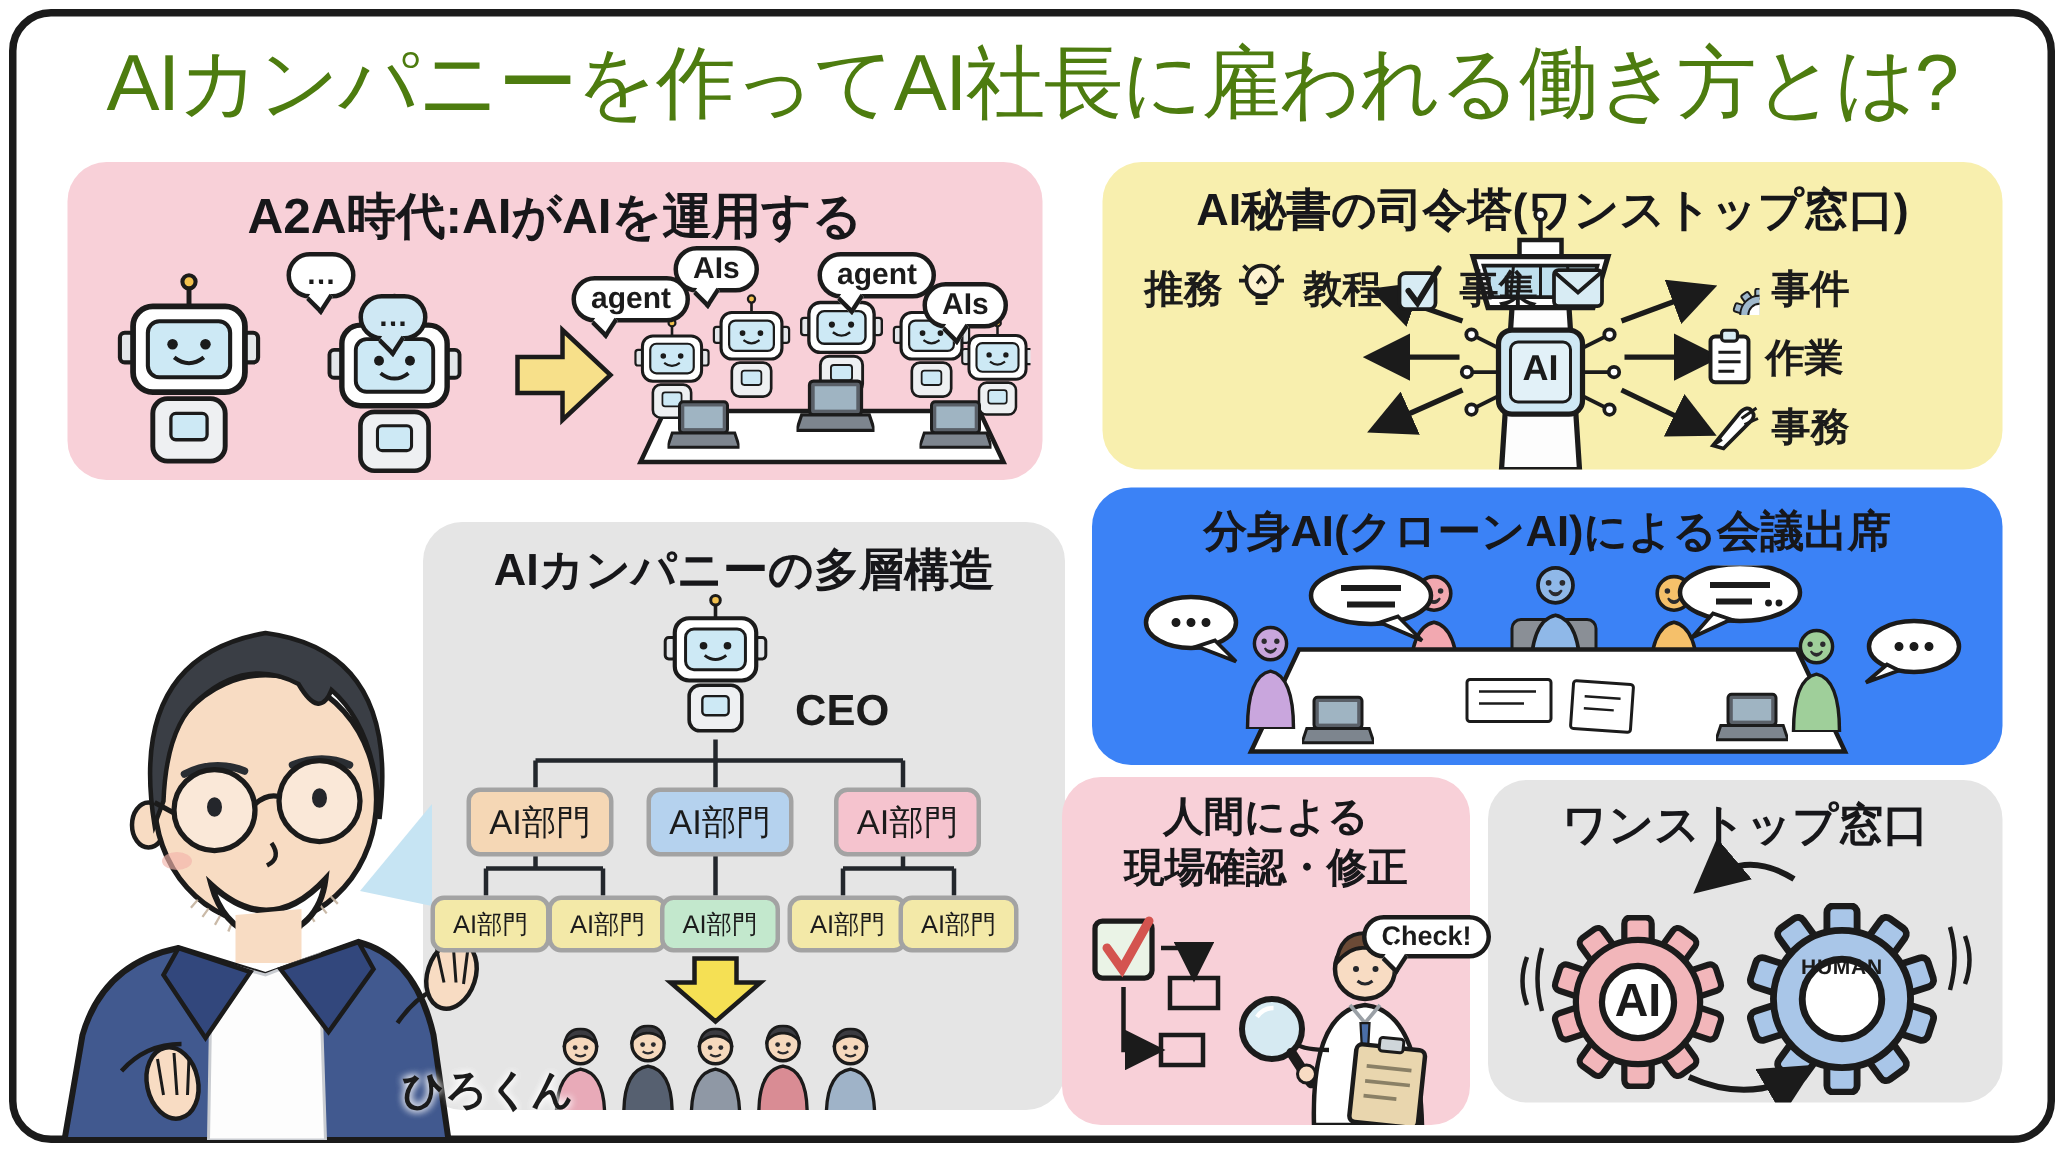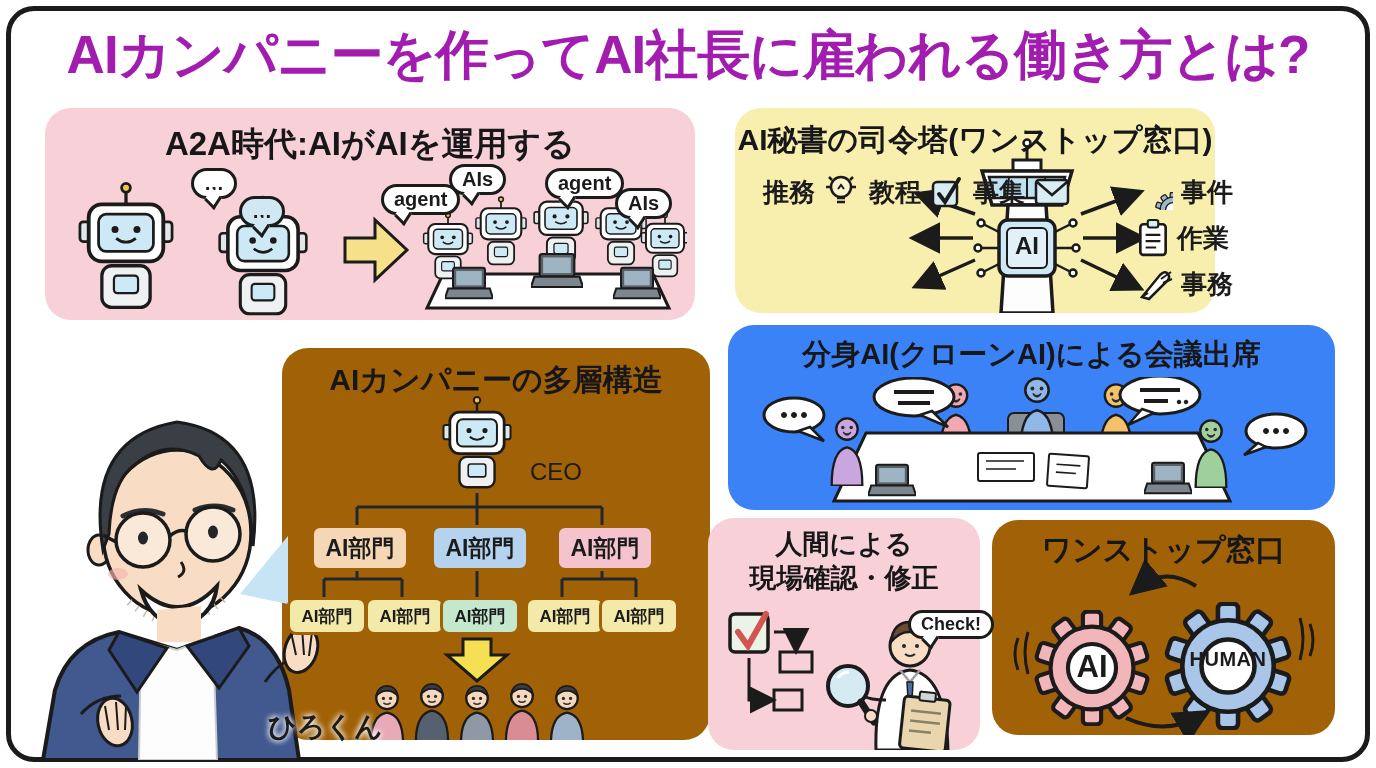--- a/index.html
+++ b/index.html
@@ -1,35 +1,35 @@
 <!DOCTYPE html>
 <html><head>
 <meta charset="utf-8">
 <style>
   html,body{margin:0;padding:0;background:#fff;}
   #stage{position:relative;width:1376px;height:768px;background:#fff;overflow:hidden;
          font-family:"Liberation Sans","DejaVu Sans",sans-serif;color:#1b1b1b;}
   .canvas-border{position:absolute;inset:6px;border:5px solid #1b1b1b;border-radius:28px;pointer-events:none;}
   .main-title{position:absolute;left:0;right:0;top:20px;text-align:center;font-size:53px;
-              font-weight:700;letter-spacing:-1px;color:#a21caf;white-space:nowrap;}
+              font-weight:400;letter-spacing:-1px;color:#4d7c0f;white-space:nowrap;}
   .panel{position:absolute;border-radius:26px;}
   .p-pink{background:#f8d0d8;}
   .p-yellow{background:#f8efae;}
   .p-green{background:#3b82f6;}
-  .p-blue{background:#a16207;}
+  .p-blue{background:#e5e5e5;}
   .panel-title{position:absolute;left:0;right:0;text-align:center;font-weight:700;color:#17171a;z-index:3;}
   .abs{position:absolute;}
   .speech{position:absolute;background:#fff;border:3px solid #1b1b1b;border-radius:16px;
           padding:1px 10px;font-weight:700;font-size:20px;z-index:4;white-space:nowrap;}
   .speech::after{content:"";position:absolute;bottom:-10px;left:12px;width:11px;height:11px;background:#fff;
           border-right:3px solid #1b1b1b;border-bottom:3px solid #1b1b1b;transform:rotate(45deg) skewX(12deg);}
   .speech.blue{background:#cfe8f4;}
   .speech.blue::after{background:#cfe8f4;}
   .org-box{position:absolute;display:flex;align-items:center;justify-content:center;
-           border:3px solid #a16207;border-radius:9px;font-weight:700;z-index:3;}
+           border:3px solid #a3a3a3;border-radius:9px;font-weight:400;z-index:3;}
   .item-row{display:flex;align-items:center;gap:8px;height:36px;}
   .item-label{font-weight:700;font-size:26px;white-space:nowrap;}
   .gear-text{position:absolute;text-align:center;font-weight:700;z-index:4;}
   svg{display:block;}
 </style>
 </head>
 <body>
 
 <div id="stage">
 
@@ -111,21 +111,21 @@
       <use href="#laptop" x="478" y="88" width="52" height="37"></use>
     </svg>
     <div class="speech" style="left:146px;top:60px;">…</div>
     <div class="speech blue" style="left:194px;top:88px;">…</div>
     <div class="speech" style="left:336px;top:76px;">agent</div>
     <div class="speech" style="left:404px;top:56px;">AIs</div>
     <div class="speech" style="left:500px;top:60px;">agent</div>
     <div class="speech" style="left:570px;top:80px;">AIs</div>
   </div>
 
-  <div class="panel p-yellow" style="left:735px;top:108px;width:480px;height:205px;">
+  <div class="panel p-yellow" style="left:735px;top:108px;width:600px;height:205px;">
     <div class="panel-title" style="top:12px;font-size:30px;">AI秘書の司令塔(ワンストップ窓口)</div>
     <svg class="abs" style="left:0;top:0;" width="600" height="205" viewBox="0 0 600 205">
 
       <g stroke="#1b1b1b" stroke-width="3.5" fill="none">
         <path d="M240,106 L188,88" marker-end="url(#ah)"></path>
         <path d="M238,130 L184,130" marker-end="url(#ah)"></path>
         <path d="M240,152 L186,176" marker-end="url(#ah)"></path>
         <path d="M346,106 L400,86" marker-end="url(#ah)"></path>
         <path d="M348,130 L402,130" marker-end="url(#ah)"></path>
         <path d="M346,152 L400,178" marker-end="url(#ah)"></path>
@@ -290,21 +290,21 @@
             <use href="#human" x="168" y="292" width="54" height="59"></use>
           </g>
         <g style="color:#d98c94">
             <use href="#human" x="213" y="290" width="54" height="59"></use>
           </g>
         <g style="color:#9fb3c8">
             <use href="#human" x="258" y="292" width="54" height="59"></use>
           </g>
       </g>
     </svg>
-    <div class="abs" style="left:248px;top:110px;font-weight:400;font-size:24px;z-index:3;">CEO</div>
+    <div class="abs" style="left:248px;top:110px;font-weight:700;font-size:29px;z-index:3;">CEO</div>
     <div class="org-box" style="left:29px;top:177px;width:92px;height:40px;font-size:23px;background:#f5d7b5;">AI部門</div>
     <div class="org-box" style="left:149px;top:177px;width:92px;height:40px;font-size:23px;background:#b5d2ee;">AI部門</div>
     <div class="org-box" style="left:274px;top:177px;width:92px;height:40px;font-size:23px;background:#f5c3ce;">AI部門</div>
     <div class="org-box" style="left:5px;top:249px;width:74px;height:32px;font-size:17px;background:#f3e9a8;">AI部門</div>
     <div class="org-box" style="left:83px;top:249px;width:74px;height:32px;font-size:17px;background:#f3e9a8;">AI部門</div>
     <div class="org-box" style="left:158px;top:249px;width:74px;height:32px;font-size:17px;background:#c3e8cd;">AI部門</div>
     <div class="org-box" style="left:243px;top:249px;width:74px;height:32px;font-size:17px;background:#f3e9a8;">AI部門</div>
     <div class="org-box" style="left:317px;top:249px;width:74px;height:32px;font-size:17px;background:#f3e9a8;">AI部門</div>
   </div>
 
@@ -360,21 +360,21 @@
       <g stroke="#1b1b1b" stroke-width="4" fill="none">
         <path d="M204,66 Q172,46 146,68" marker-end="url(#ah)"></path>
         <path d="M134,198 Q174,216 208,196" marker-end="url(#ah)"></path>
       </g>
       <g stroke="#1b1b1b" stroke-width="3" fill="none">
         <path d="M26,118 Q20,134 26,150 M36,112 Q30,132 36,154"></path>
         <path d="M318,104 Q324,120 318,136 M308,98 Q314,118 308,140"></path>
       </g>
     </svg>
     <div class="gear-text" style="left:70px;top:129px;width:60px;font-size:31px;">AI</div>
-    <div class="gear-text" style="left:191px;top:128px;width:90px;font-size:20px;letter-spacing:0.5px;">HUMAN</div>
+    <div class="gear-text" style="left:191px;top:116px;width:90px;font-size:14px;letter-spacing:0.5px;">HUMAN</div>
   </div>
 
   <svg class="abs" style="left:15px;top:378px;z-index:2;" width="315" height="382" viewBox="0 0 315 382">
     <ellipse cx="84" cy="172" rx="11" ry="15" fill="#f8dcc3" stroke="#1b1b1b" stroke-width="3"></ellipse>
     <ellipse cx="162" cy="155" rx="74" ry="83" fill="#f8dcc3" stroke="#1b1b1b" stroke-width="3.5"></ellipse>
     <path d="M88,172 Q70,60 162,44 Q252,56 238,168 Q236,108 206,82 Q198,102 184,78 Q150,60 118,88 Q96,106 94,156 Z" fill="#3a3e45" stroke="#1b1b1b" stroke-width="3"></path>
     <path d="M108,138 Q128,128 148,136" fill="none" stroke="#2a2e33" stroke-width="5" stroke-linecap="round"></path>
     <path d="M180,132 Q200,124 218,132" fill="none" stroke="#2a2e33" stroke-width="5" stroke-linecap="round"></path>
     <circle cx="128" cy="162" r="27" fill="rgba(255,255,255,0.35)" stroke="#1b1b1b" stroke-width="3.5"></circle>
     <circle cx="198" cy="156" r="27" fill="rgba(255,255,255,0.35)" stroke="#1b1b1b" stroke-width="3.5"></circle>

